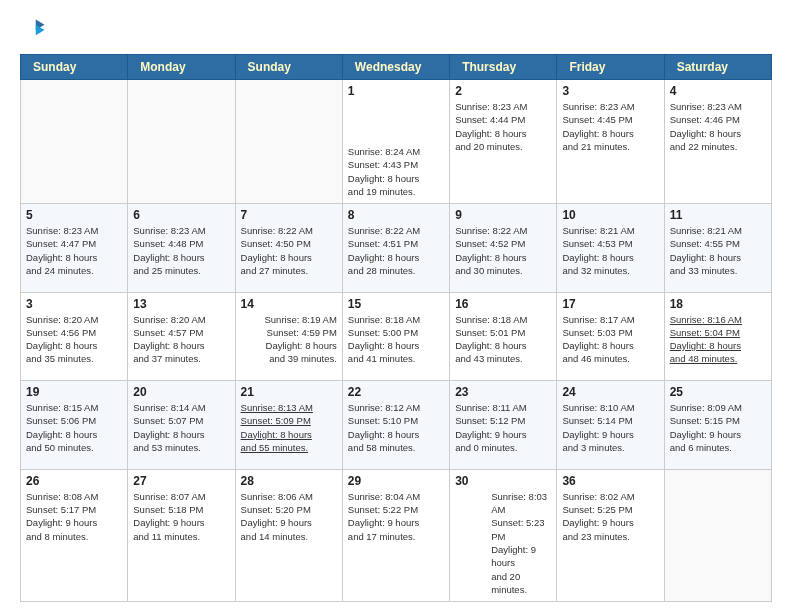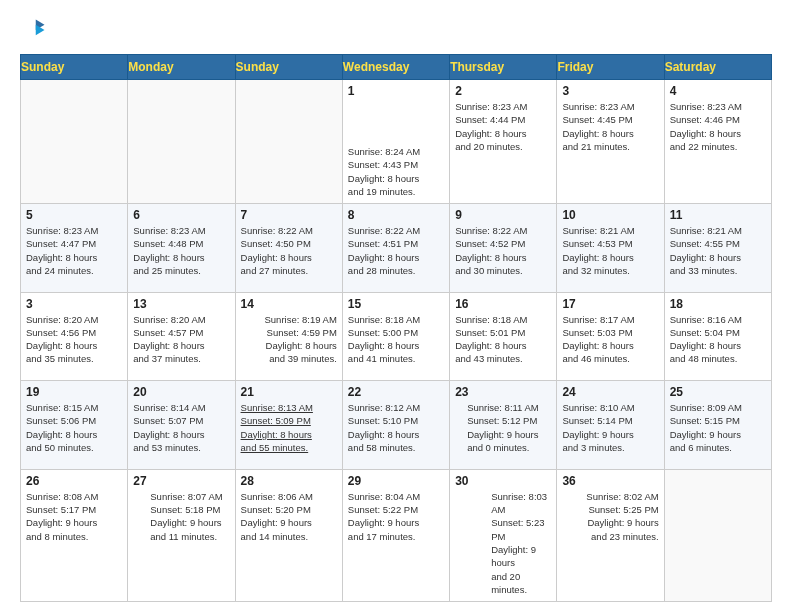--- a/index.html
+++ b/index.html
@@ -55,24 +55,24 @@
     }
     .calendar {
       flex: 1;
       border: 1px solid #ccc;
       border-collapse: collapse;
       width: 100%;
       table-layout: fixed;
     }
     .calendar th {
       background: #2e6da4;
-      color: #fde047;
+      color: #fef9c3;
       font-size: 12px;
       font-weight: bold;
-      padding: 5px 0;
+      padding: 5px 12px;
       text-align: left;
       border: 1px solid #1a5a8f;
     }
     .calendar td {
       vertical-align: top;
       padding: 4px 5px;
       border: 1px solid #ccc;
       font-size: 10px;
       color: #333;
       background: #fff;
@@ -257,21 +257,21 @@
           </td>
           <td>
             <div class="day-number">17</div>
             <div class="day-info" style="white-space: pre-line;">Sunrise: 8:17 AM
 Sunset: 5:03 PM
 Daylight: 8 hours
 and 46 minutes.</div>
           </td>
           <td>
             <div class="day-number">18</div>
-            <div class="day-info" style="white-space: pre-line;">Sunrise: 8:16 AM
+            <div class="day-info" style="white-space: pre-line; text-decoration: underline;">Sunrise: 8:16 AM
 Sunset: 5:04 PM
 Daylight: 8 hours
 and 48 minutes.</div>
           </td>
         </tr>
         <tr>
           <td>
             <div class="day-number">19</div>
             <div class="day-info" style="white-space: pre-line;">Sunrise: 8:15 AM
 Sunset: 5:06 PM
@@ -294,21 +294,21 @@
           </td>
           <td>
             <div class="day-number">22</div>
             <div class="day-info" style="white-space: pre-line;">Sunrise: 8:12 AM
 Sunset: 5:10 PM
 Daylight: 8 hours
 and 58 minutes.</div>
           </td>
           <td>
             <div class="day-number">23</div>
-            <div class="day-info" style="white-space: pre-line; margin-left: 12px;">Sunrise: 8:11 AM
+            <div class="day-info" style="white-space: pre-line;">Sunrise: 8:11 AM
 Sunset: 5:12 PM
 Daylight: 9 hours
 and 0 minutes.</div>
           </td>
           <td>
             <div class="day-number">24</div>
             <div class="day-info" style="white-space: pre-line;">Sunrise: 8:10 AM
 Sunset: 5:14 PM
 Daylight: 9 hours
 and 3 minutes.</div>
@@ -324,21 +324,21 @@
         <tr>
           <td>
             <div class="day-number">26</div>
             <div class="day-info" style="white-space: pre-line;">Sunrise: 8:08 AM
 Sunset: 5:17 PM
 Daylight: 9 hours
 and 8 minutes.</div>
           </td>
           <td>
             <div class="day-number">27</div>
-            <div class="day-info" style="white-space: pre-line; margin-left: 17px;">Sunrise: 8:07 AM
+            <div class="day-info" style="white-space: pre-line;">Sunrise: 8:07 AM
 Sunset: 5:18 PM
 Daylight: 9 hours
 and 11 minutes.</div>
           </td>
           <td>
             <div class="day-number">28</div>
             <div class="day-info" style="white-space: pre-line;">Sunrise: 8:06 AM
 Sunset: 5:20 PM
 Daylight: 9 hours
 and 14 minutes.</div>
@@ -352,21 +352,21 @@
           </td>
           <td>
             <div class="day-number">30</div>
             <div class="day-info" style="white-space: pre-line; margin-left: 36px;">Sunrise: 8:03 AM
 Sunset: 5:23 PM
 Daylight: 9 hours
 and 20 minutes.</div>
           </td>
           <td>
             <div class="day-number">36</div>
-            <div class="day-info" style="white-space: pre-line; text-align: right;">Sunrise: 8:02 AM
+            <div class="day-info" style="white-space: pre-line;">Sunrise: 8:02 AM
 Sunset: 5:25 PM
 Daylight: 9 hours
 and 23 minutes.</div>
           </td>
           <td class="empty"></td>
         </tr>
       </tbody>
   </table>
 </div>
 

